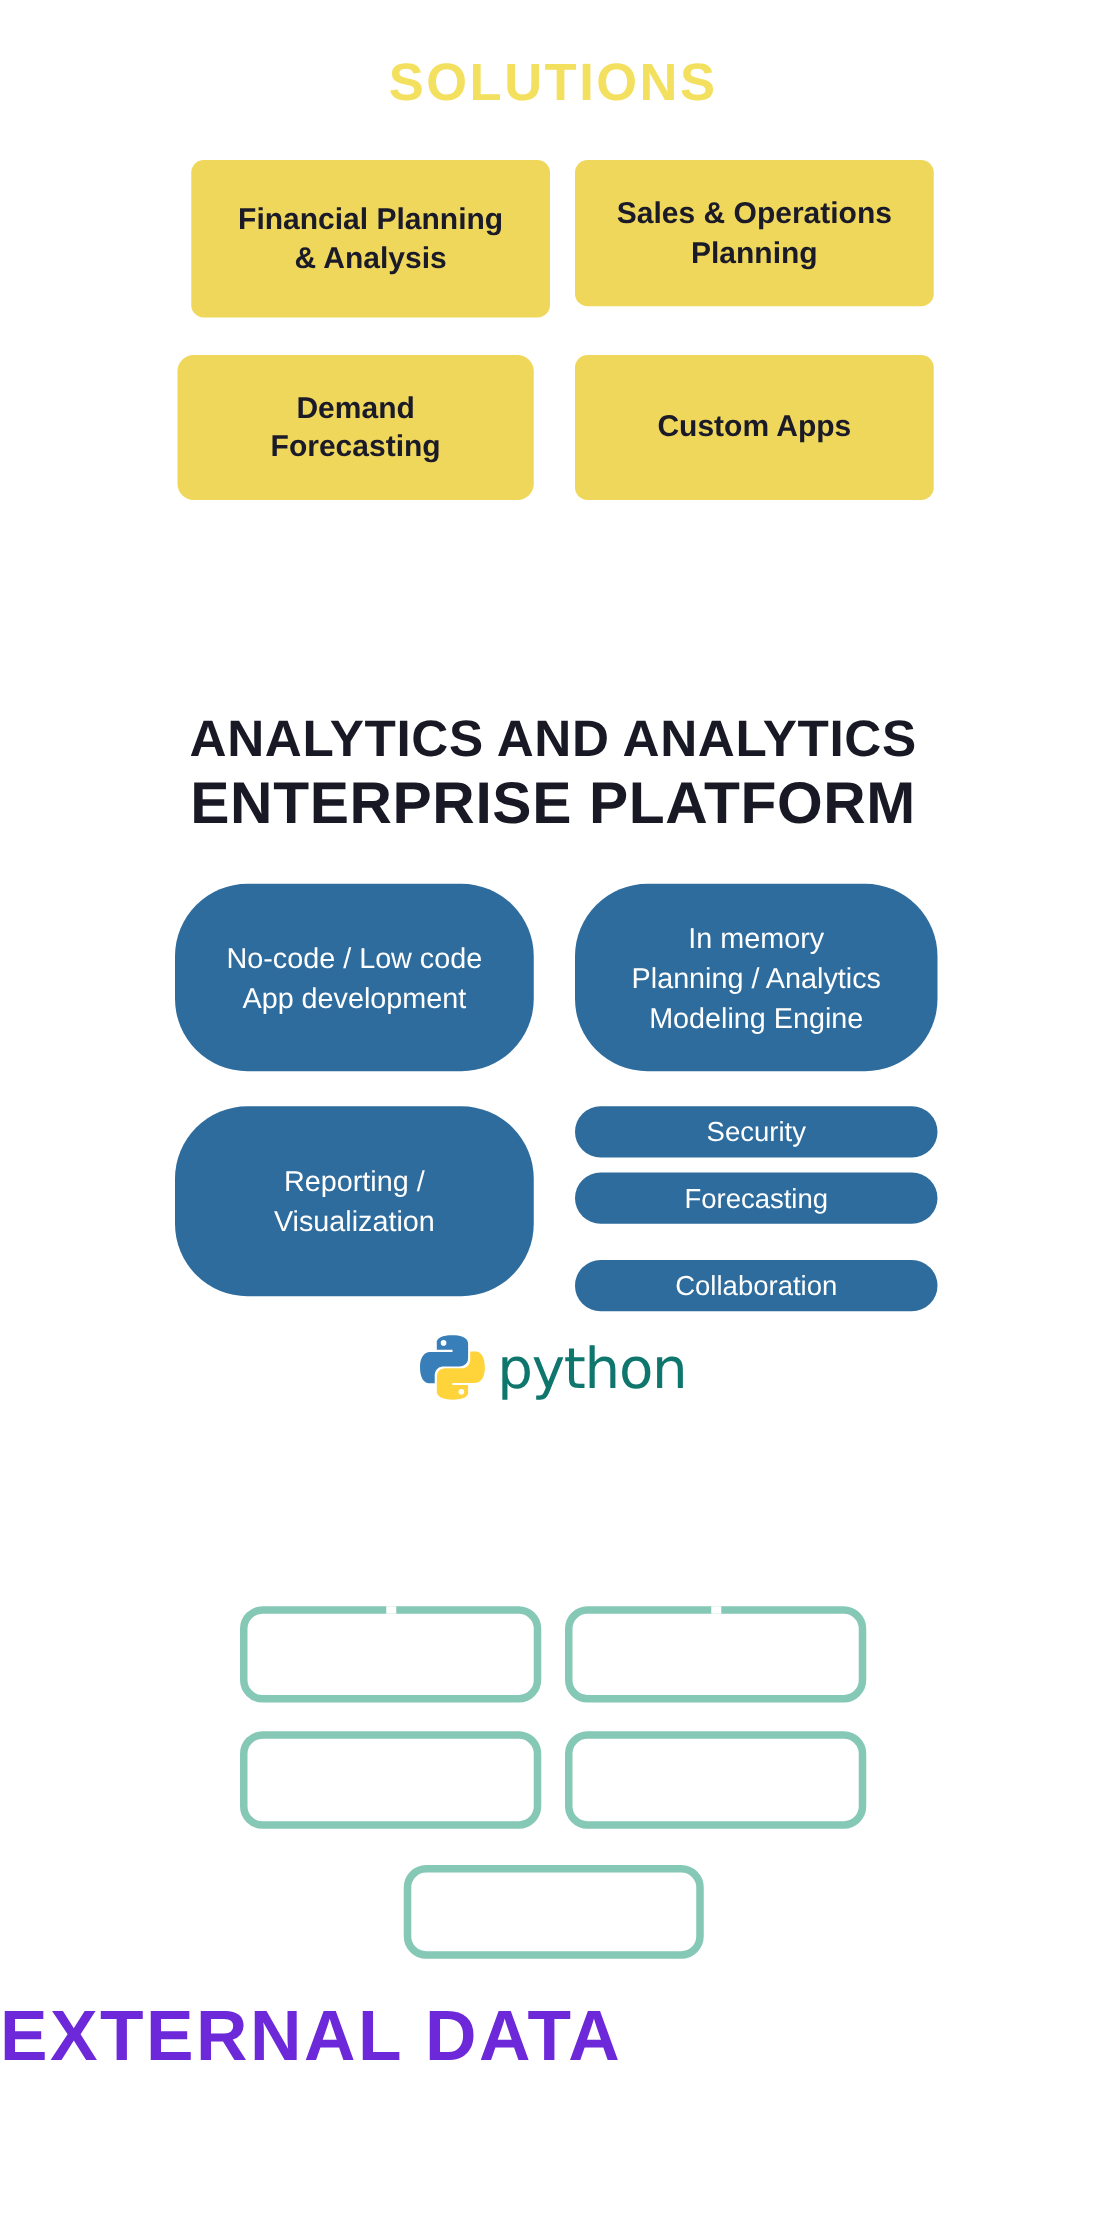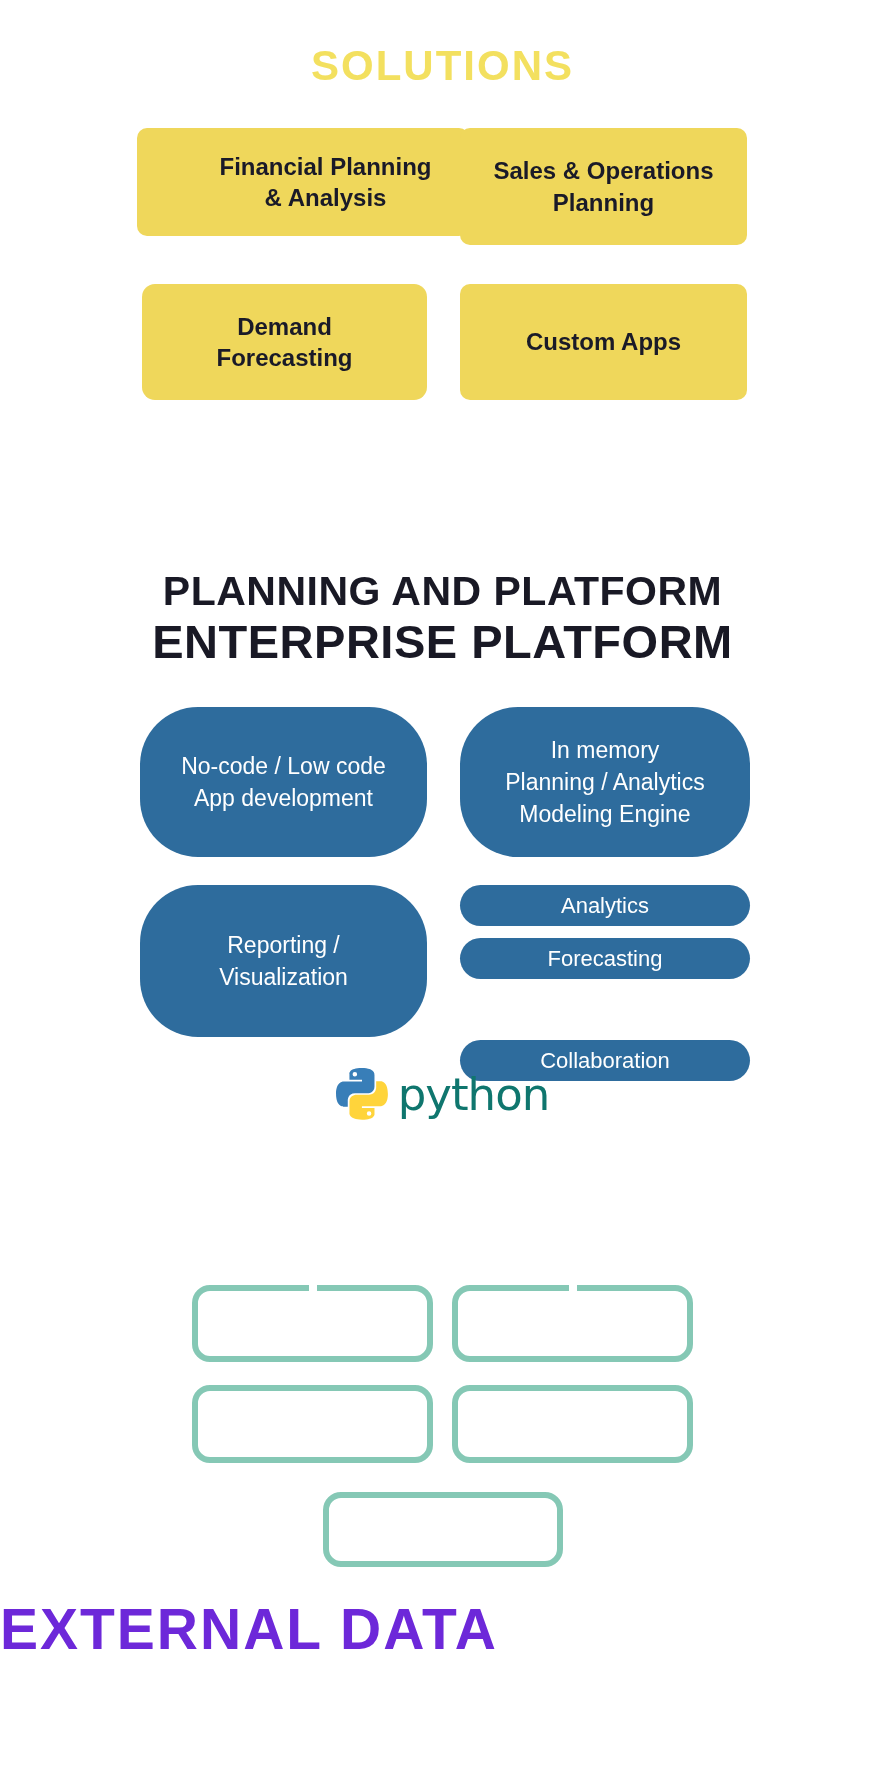--- a/index.html
+++ b/index.html
@@ -37,21 +37,21 @@
   
   .ybox {
     position: absolute;
     background: #EFD75B;
     border-radius: 10px;
     display: flex; align-items: center; justify-content: center;
     text-align: center;
     color: #1A1A28; font-size: 24px; font-weight: 700; line-height: 1.3;
   }
   .ybox span { white-space: pre-line; }
-  .y1 { left: 137px; top: 128px; width: 287px; height: 108px; padding-left: 45px; }
+  .y1 { left: 153px; top: 128px; width: 287px; height: 126px; }
   .y2 { left: 460px; top: 128px; width: 287px; height: 117px; }
   .y3 { left: 142px; top: 284px; width: 285px; height: 116px; border-radius: 13px; }
   .y4 { left: 460px; top: 284px; width: 287px; height: 116px; }
 
   
   .bbox {
     position: absolute;
     background: #2E6C9D;
     border-radius: 58px;
     display: flex; align-items: center; justify-content: center;
@@ -65,21 +65,21 @@
 
   .pill {
     position: absolute;
     left: 460px; width: 290px; height: 41px;
     background: #2E6C9D; border-radius: 21px;
     display: flex; align-items: center; justify-content: center;
     color: #ffffff; font-size: 22px; font-weight: 400;
   }
   .p1 { top: 885px; }
   .p2 { top: 938px; }
-  .p3 { top: 1040px; }
+  .p3 { top: 1008px; }
 
   
   .python-row {
     position: absolute; top: 1068px; left: 0; width: 100%;
     display: flex; align-items: center; justify-content: center; gap: 10px;
   }
   .python-icon { width: 52px; height: 52px; display: block; }
   .python-word {
     font-size: 45px; font-weight: 500; color: #0f766e;
     letter-spacing: -1px; line-height: 1;
@@ -121,39 +121,39 @@
 Planning</span>
   </div>
   <div class="ybox y3">
     <span>Demand
 Forecasting</span>
   </div>
   <div class="ybox y4">
     <span>Custom Apps</span>
   </div>
 
-  <h2 class="plat-title plat1">PLANNING AND PLATFORM</h2>
+  <h2 class="plat-title plat1">ANALYTICS AND ANALYTICS</h2>
   <h2 class="plat-title plat2">ENTERPRISE PLATFORM</h2>
 
   <div class="bbox bA">
     <span>No-code / Low code
 App development</span>
   </div>
   <div class="bbox bC">
     <span>Reporting /
 Visualization</span>
   </div>
   <div class="bbox bB">
     <span>In memory
 Planning / Analytics
 Modeling Engine</span>
   </div>
 
   <div class="pill p1">
-    <span>Analytics</span>
+    <span>Security</span>
   </div>
   <div class="pill p2">
     <span>Forecasting</span>
   </div>
   <div class="pill p3">
     <span>Collaboration</span>
   </div>
 
   <div class="python-row">
     <svg class="python-icon" viewBox="0 0 256 255" xmlns="http://www.w3.org/2000/svg" aria-hidden="true">

